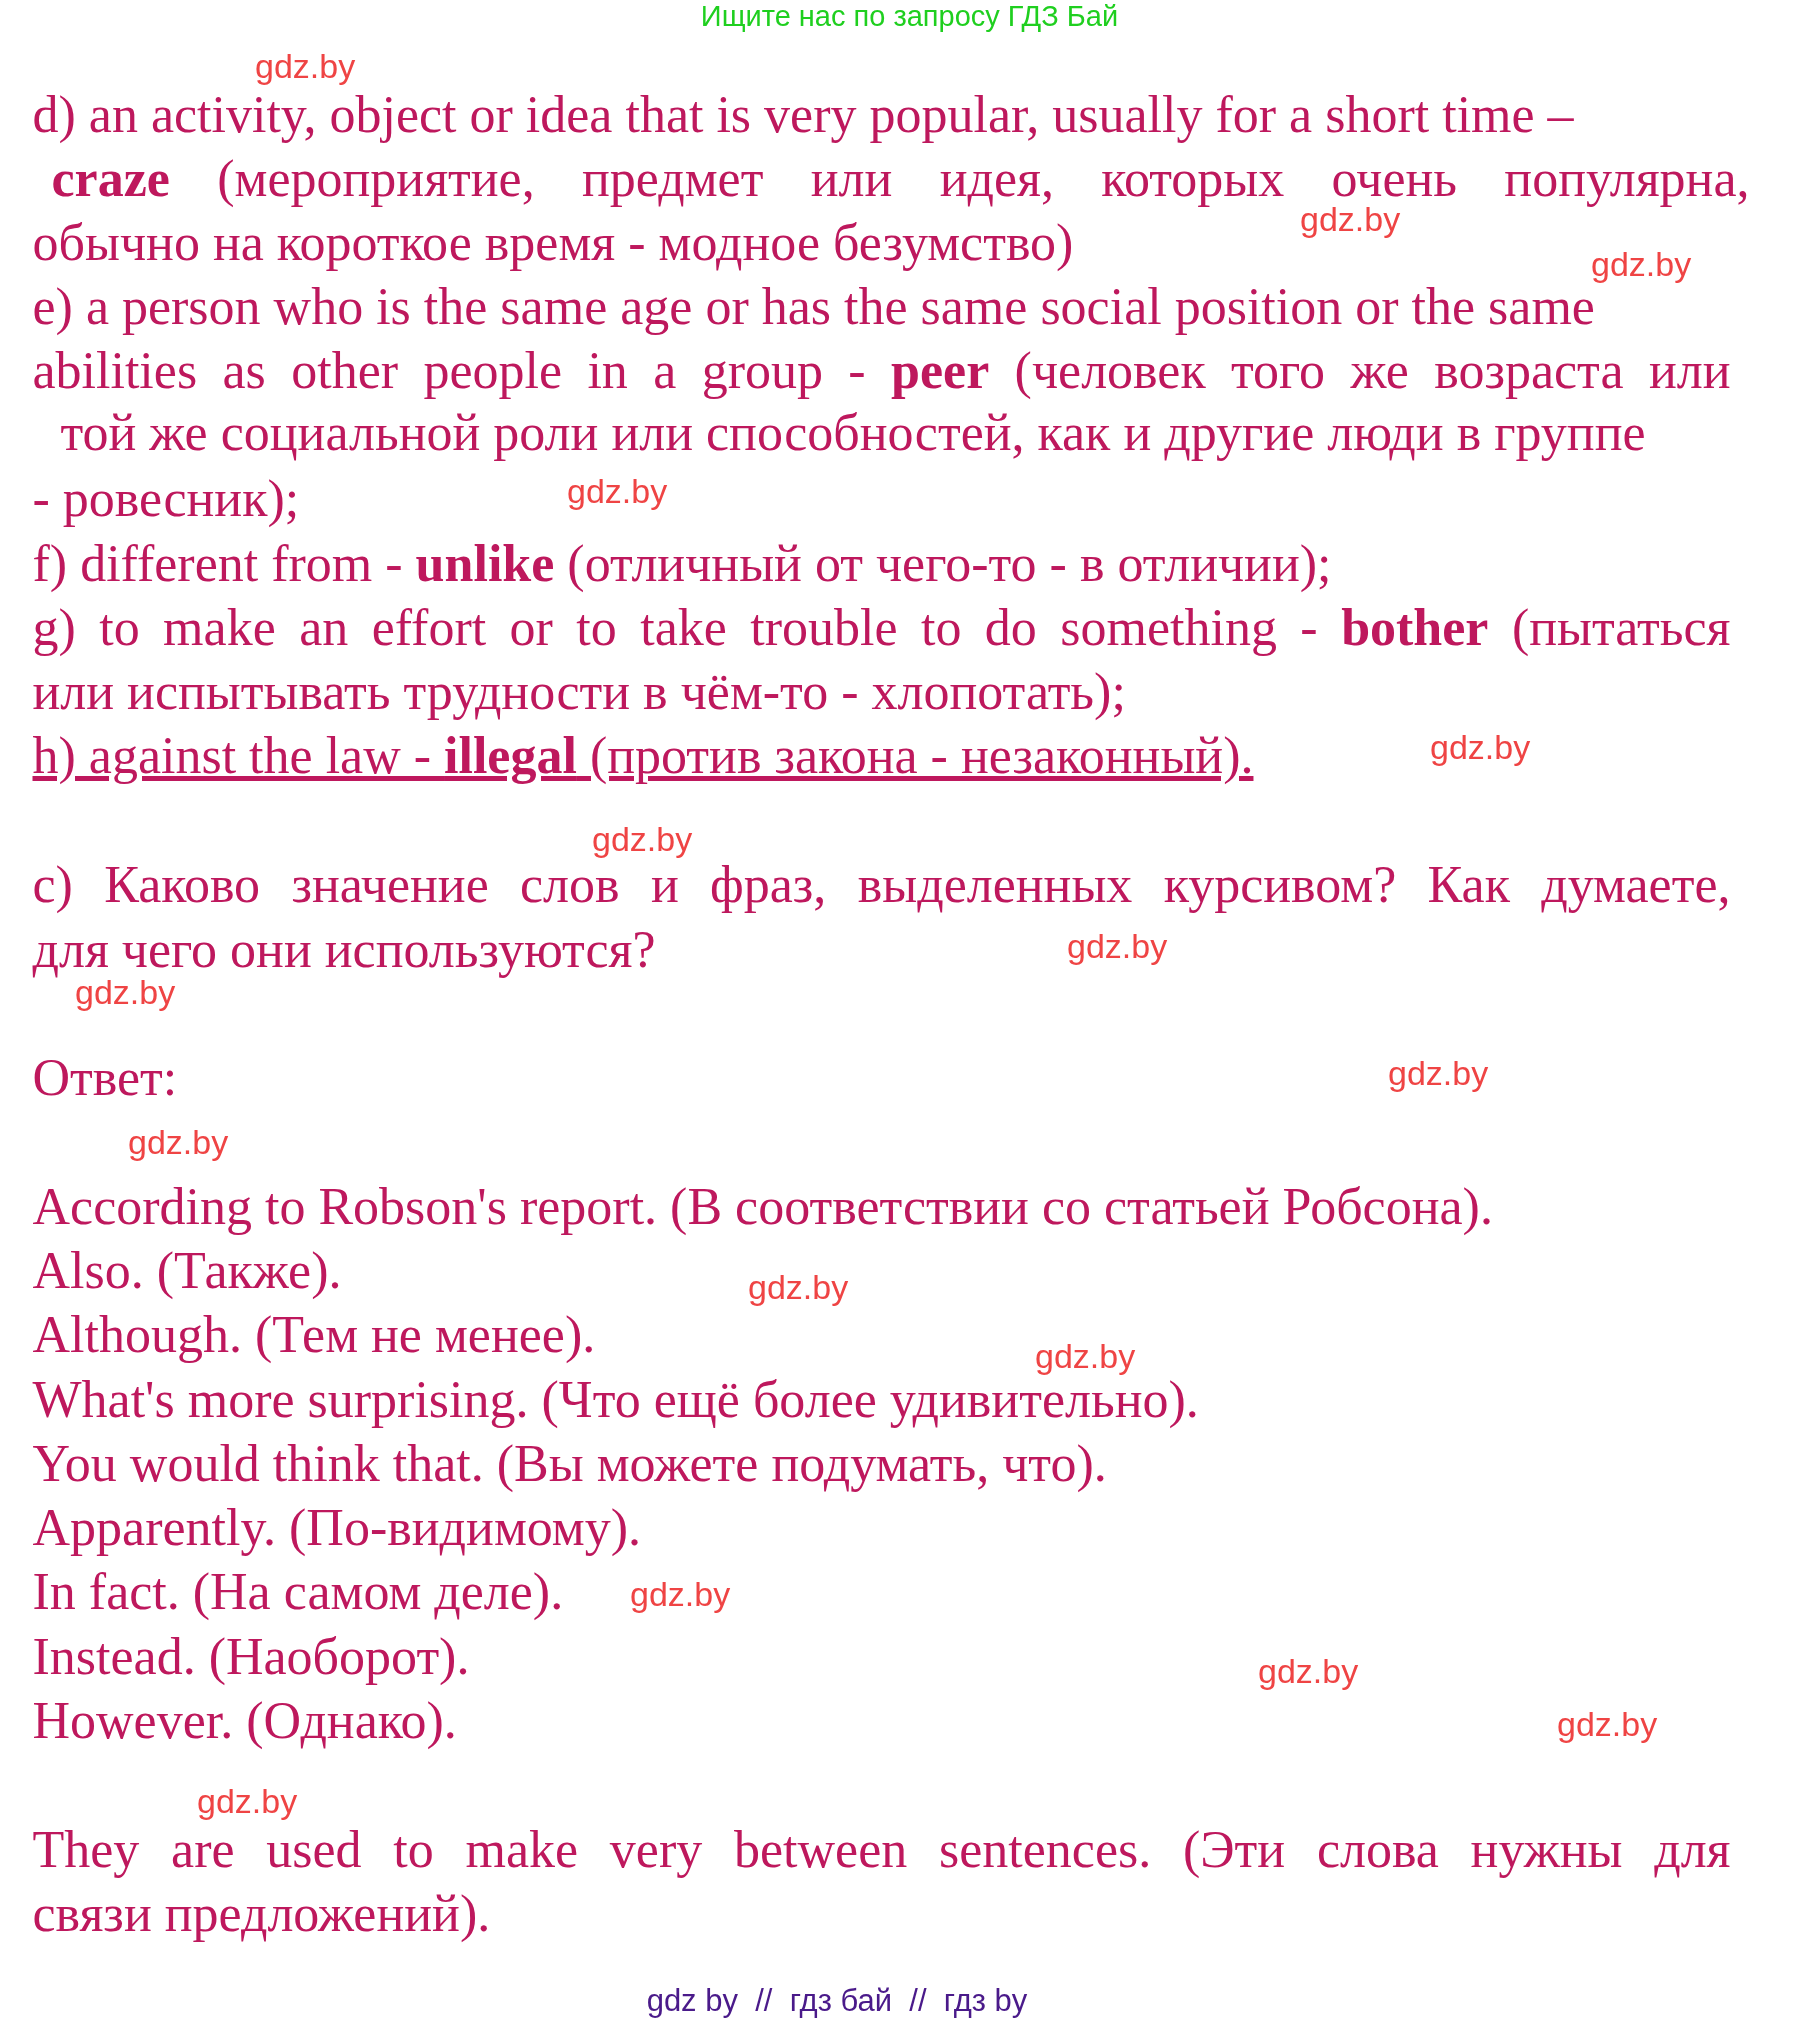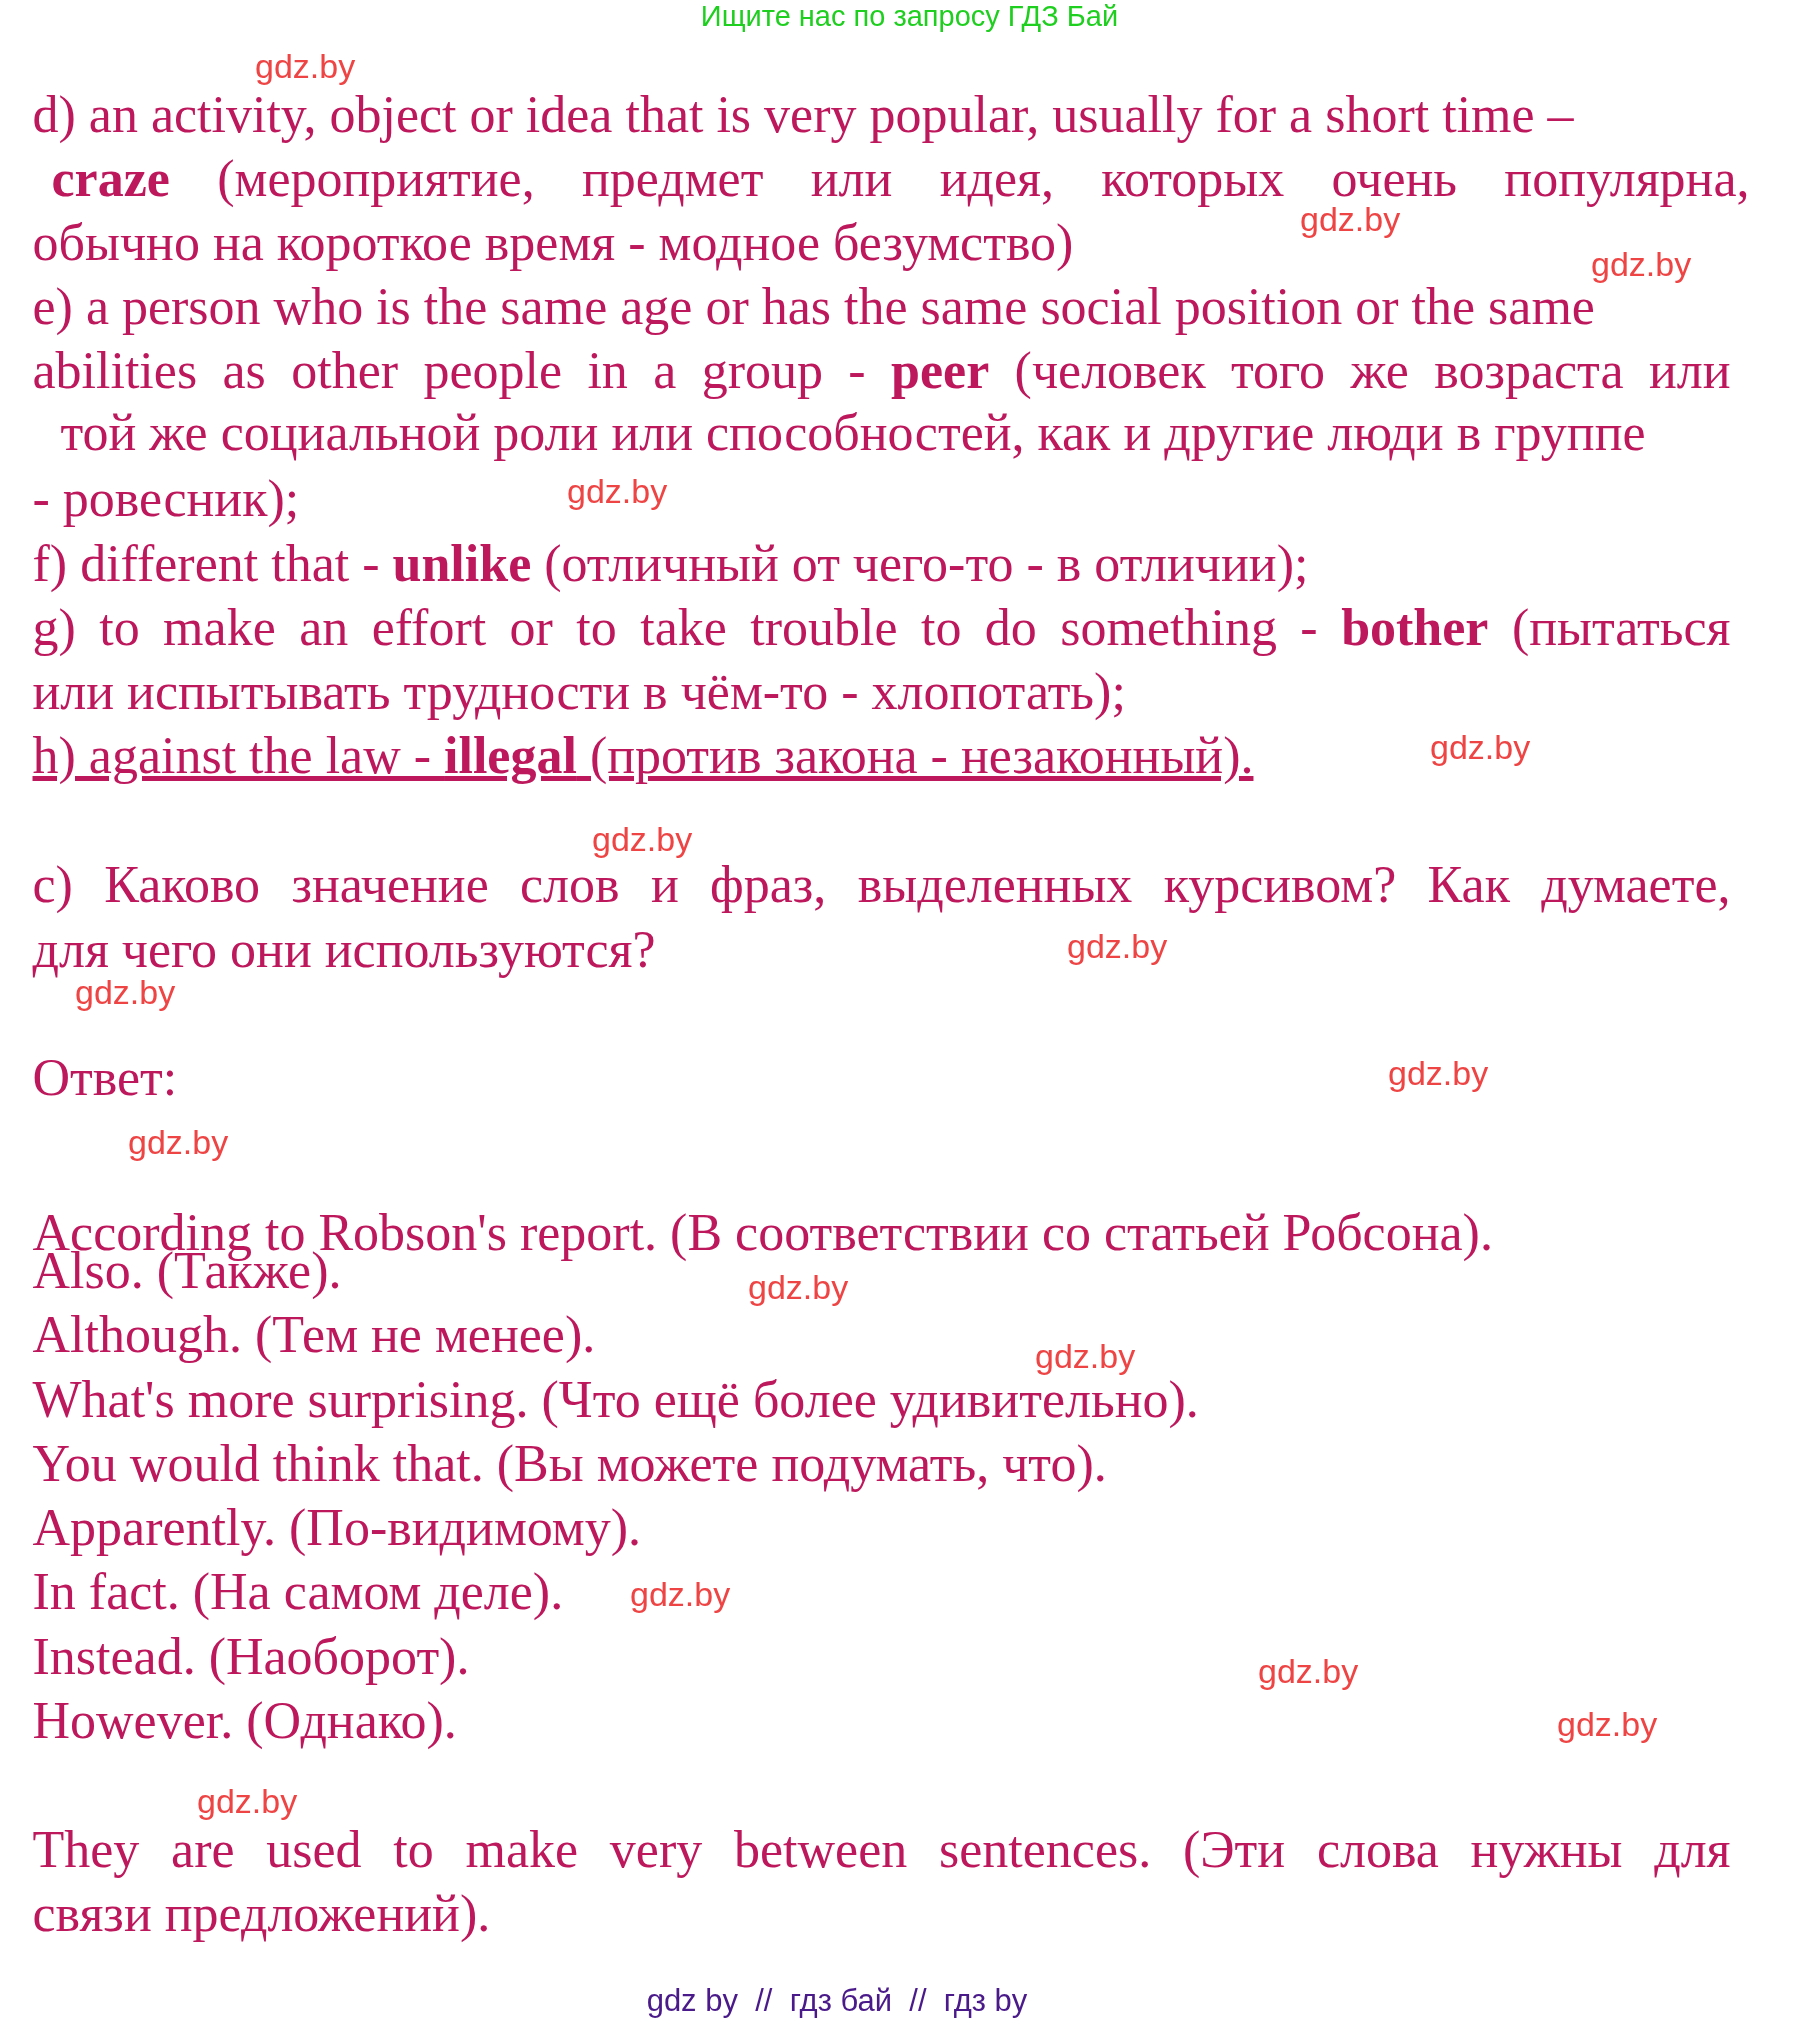--- a/index.html
+++ b/index.html
@@ -53,40 +53,40 @@
   <span>abilities as other people in a group - </span><b>peer</b><span> (человек того же возраста или</span>
 </div>
 <div class="line" style="top:404px;margin-left:28px;">
   <span>той же социальной роли или способностей, как и другие люди в группе</span>
 </div>
 <div class="line" style="top:470px;">
   <span>- ровесник);</span>
 </div>
 
 <div class="line" style="top:535px;">
-  <span>f) different that - </span><b>unlike</b><span> (отличный от чего-то - в отличии);</span>
+  <span>f) different from - </span><b>unlike</b><span> (отличный от чего-то - в отличии);</span>
 </div>
 
 <div class="line just" style="top:599px;">
   <span>g) to make an effort or to take trouble to do something - </span><b>bother</b><span> (пытаться</span>
 </div>
 <div class="line" style="top:663px;">
   <span>или испытывать трудности в чём-то - хлопотать);</span>
 </div>
 
 <div class="line" style="top:727px;text-decoration:underline;">
   <span>h) against the law - </span><b>illegal</b><span> (против закона - незаконный).</span>
 </div>
 
 <div class="line just" style="top:856px;">c) Каково значение слов и фраз, выделенных курсивом? Как думаете,</div>
 <div class="line" style="top:921px;">для чего они используются?</div>
 
 <div class="line" style="top:1049px;">Ответ:</div>
 
-<div class="line" style="top:1178px;margin-top:26px;">According to Robson's report. (В соответствии со статьей Робсона).</div>
+<div class="line" style="top:1178px;">According to Robson's report. (В соответствии со статьей Робсона).</div>
 <div class="line" style="top:1242px;">Also. (Также).</div>
 <div class="line" style="top:1306px;">Although. (Тем не менее).</div>
 <div class="line" style="top:1371px;">What's more surprising. (Что ещё более удивительно).</div>
 <div class="line" style="top:1435px;">You would think that. (Вы можете подумать, что).</div>
 <div class="line" style="top:1499px;">Apparently. (По-видимому).</div>
 <div class="line" style="top:1563px;">In fact. (На самом деле).</div>
 <div class="line" style="top:1628px;">Instead. (Наоборот).</div>
 <div class="line" style="top:1692px;">However. (Однако).</div>
 
 <div class="line just" style="top:1821px;">They are used to make very between sentences. (Эти слова нужны для</div>

